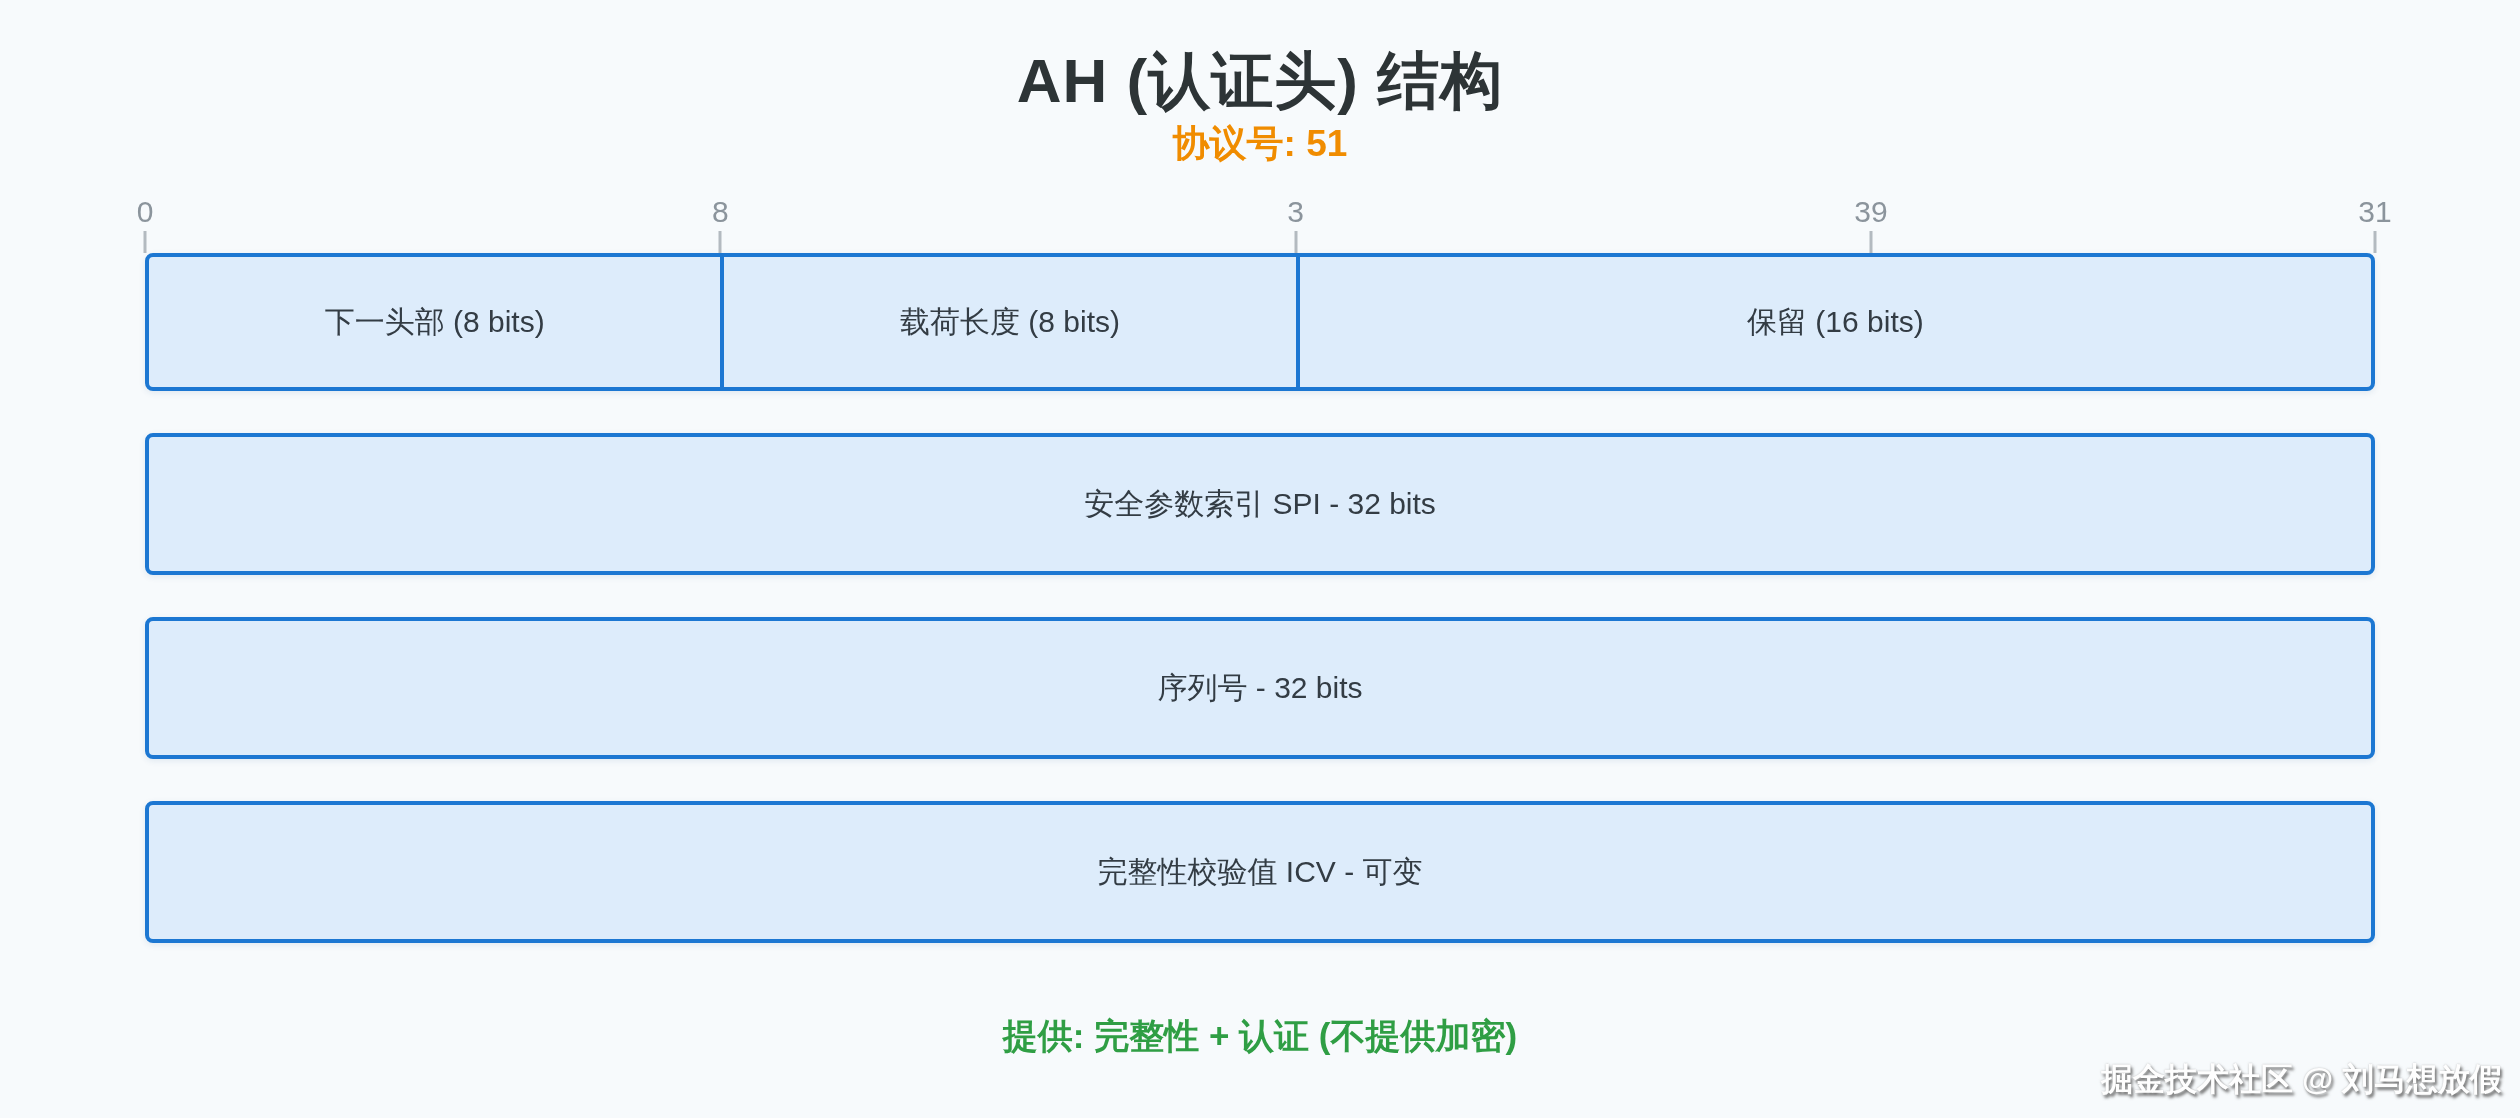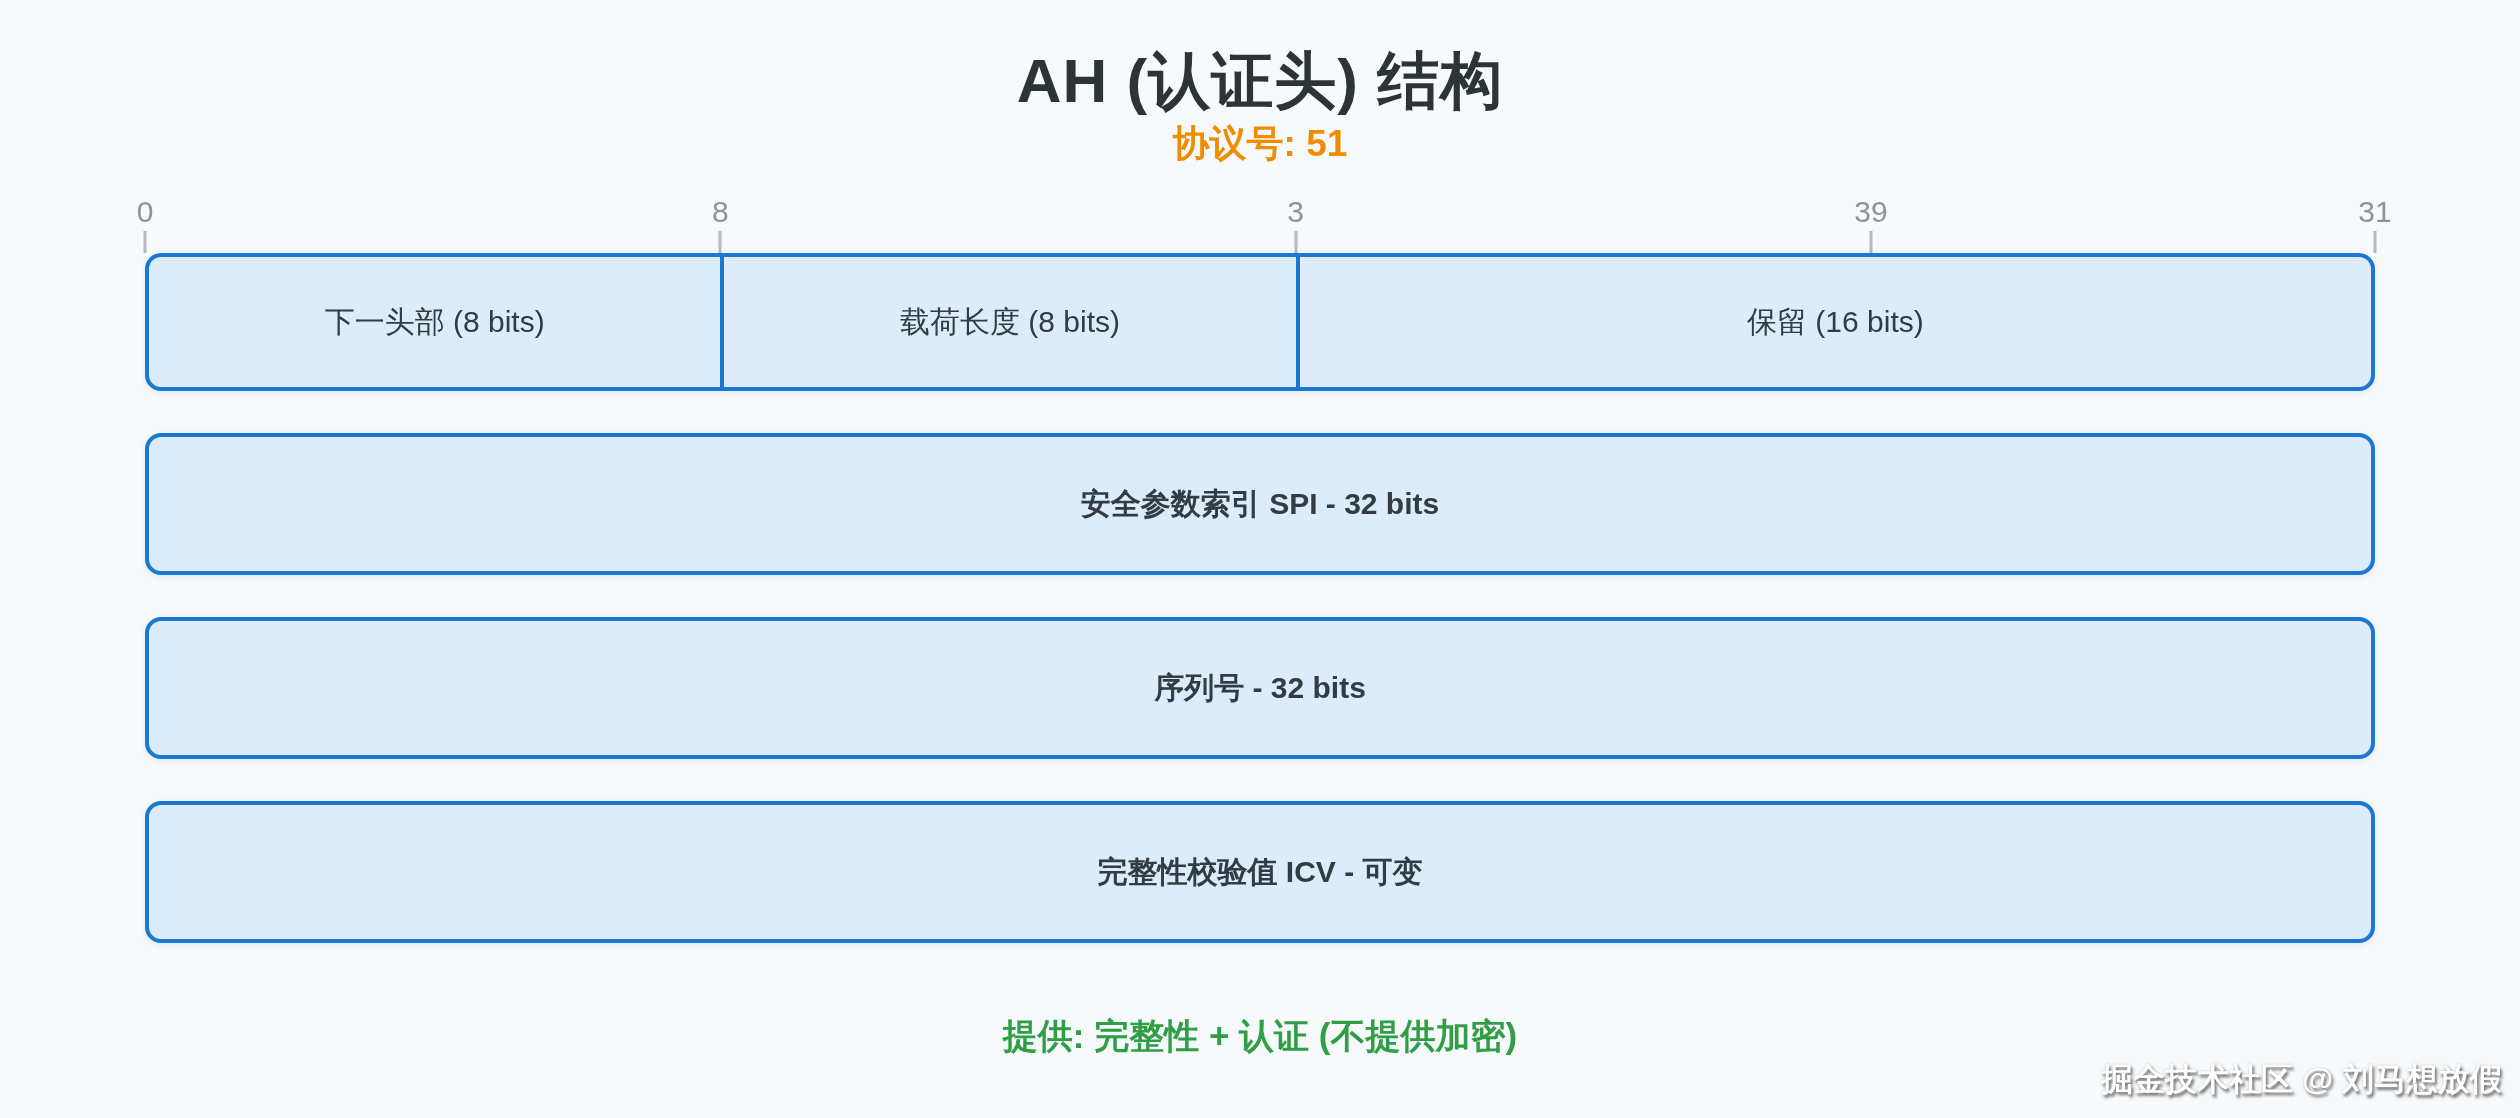--- a/index.html
+++ b/index.html
@@ -27,26 +27,26 @@
   .ruler-label{
     position:absolute;top:0;transform:translateX(-50%);
     font-size:30px;color:var(--ruler-text);line-height:1.1;
   }
   .ruler-tick{
     position:absolute;bottom:0;transform:translateX(-50%);
     width:3px;height:22px;background:var(--ruler-tick);
   }
   .field-row{
     box-sizing:border-box;display:flex;align-items:stretch;
-    border:4px solid var(--field-border);border-radius:16px;
+    border:4px solid var(--field-border);border-radius:8px;
     background:var(--field-fill);
     box-shadow:0 2px 6px rgba(30,80,140,0.10);
   }
   .row-1{height:138px;}
-  .row-rest{height:142px;margin-top:42px;font-weight:bold;}
+  .row-rest{height:142px;margin-top:42px;}
   .field-cell{
     display:flex;align-items:center;justify-content:center;
     font-size:30px;color:var(--field-text);
   }
   .field-cell + .field-cell{border-left:4px solid var(--field-border);}
   .cell-8{flex:8 1 0;}
   .cell-15{flex:15 1 0;}
   .cell-full{flex:1 1 0;}
   .note{
     margin-top:70px;text-align:center;font-size:35px;font-weight:700;

